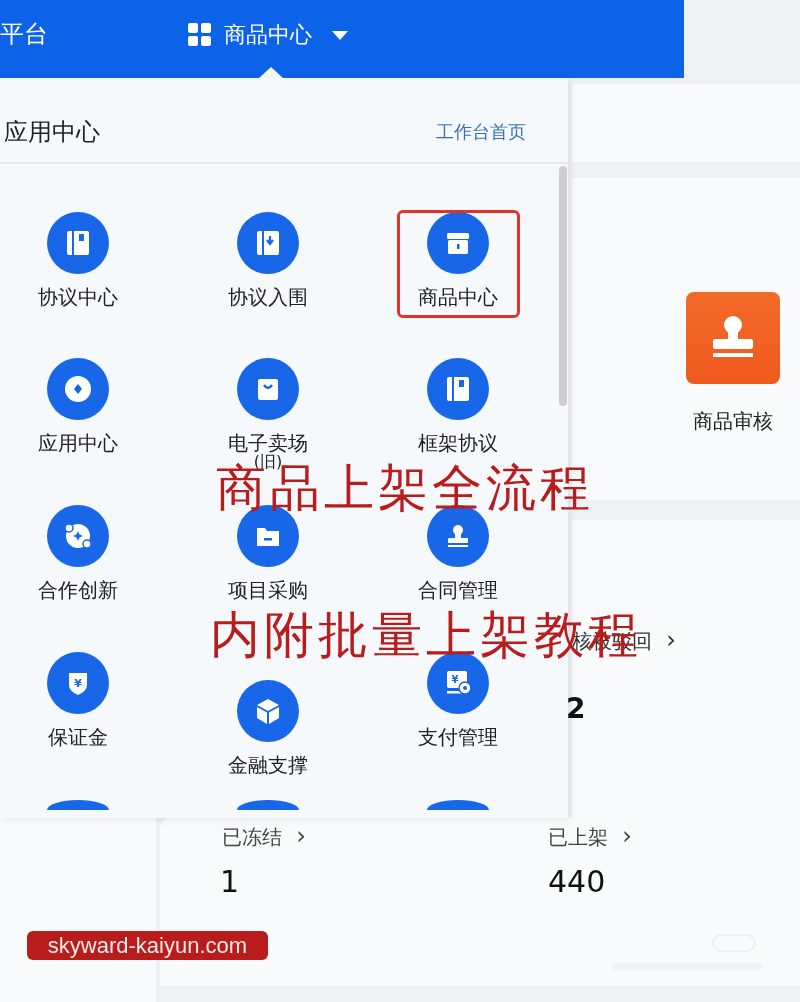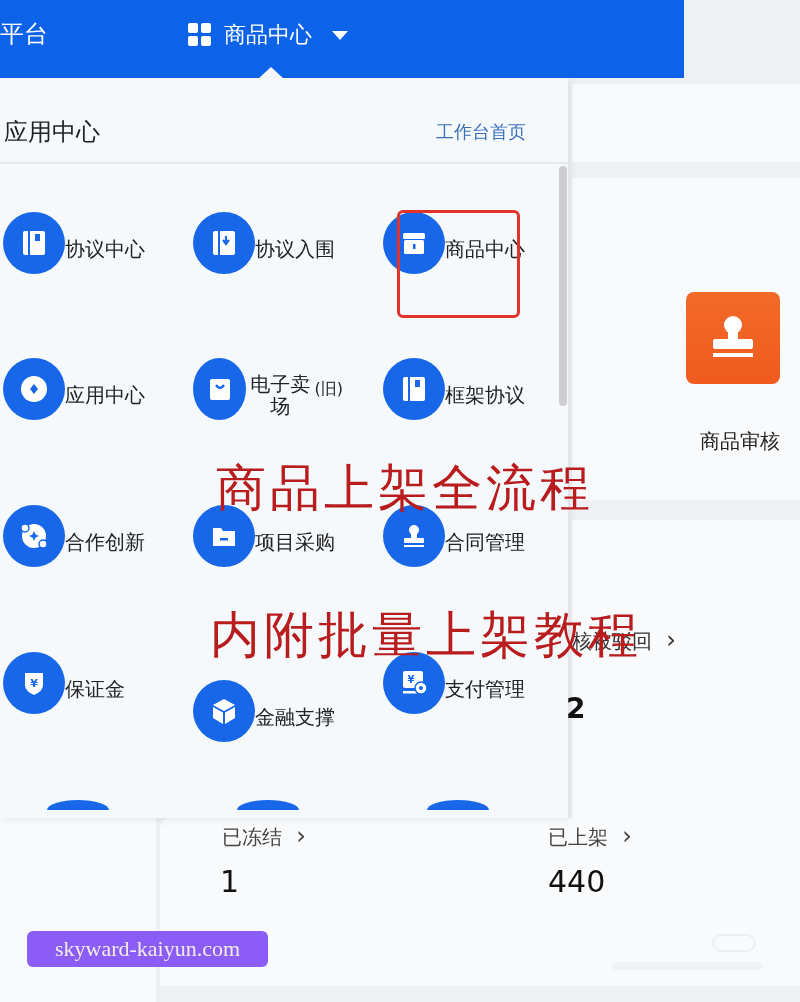--- a/index.html
+++ b/index.html
@@ -52,21 +52,21 @@
   }
   .bg-left-bottom {
     position: absolute; left: 0; top: 818px; width: 156px; height: 184px; background: #f8fafc;
   }
   .audit-tile {
     position: absolute; left: 686px; top: 292px; width: 94px; height: 92px; border-radius: 8px;
     background: linear-gradient(180deg, #f26a2a, #f05a1e);
     display: flex; align-items: center; justify-content: center; cursor: pointer;
   }
   .audit-label {
-    position: absolute; left: 686px; top: 408px; width: 94px; text-align: right; font-size: 20px; color: #222; margin-top: 20px;
+    position: absolute; left: 686px; top: 408px; width: 94px; text-align: center; font-size: 20px; color: #222;
   }
   .rejected-label {
     position: absolute; left: 572px; top: 626px; font-size: 20px; color: #333; cursor: pointer;
   }
   .rejected-value {
     position: absolute; left: 566px; top: 692px; font-size: 28px; color: #111; font-weight: bold;
   }
   .stat {
     position: absolute; font-size: 20px; color: #444; cursor: pointer;
   }
@@ -84,21 +84,21 @@
     overflow: hidden;
   }
   .panel-head {
     height: 86px; border-bottom: 2px solid #e6e8ec; position: relative;
   }
   .panel-title { position: absolute; left: 4px; top: 38px; font-size: 24px; color: #222; }
   .panel-link { position: absolute; left: 436px; top: 42px; font-size: 18px; color: #3a6fb8; cursor: pointer; }
   .scroll-thumb { position: absolute; left: 559px; top: 166px; width: 8px; height: 240px; background: #cfcdd2; border-radius: 4px; }
 
   .app {
-    position: absolute; width: 150px; display: flex; flex-direction: row; align-items: center; cursor: pointer;
+    position: absolute; width: 150px; display: flex; flex-direction: column; align-items: center; cursor: pointer;
   }
   .app .circle {
     width: 62px; height: 62px; border-radius: 50%; background: #1767e8;
     display: flex; align-items: center; justify-content: center;
   }
   .app .label { margin-top: 12px; font-size: 20px; color: #222; line-height: 22px; text-align: center; }
   .app .sublabel { font-size: 16px; color: #222; line-height: 16px; }
   .highlight-box {
     position: absolute; left: 397px; top: 210px; width: 123px; height: 108px;
     border: 3px solid #e0332b; border-radius: 6px;
@@ -109,23 +109,23 @@
   }
 
   
   .overlay {
     position: absolute; color: #b91c1c; font-size: 50px; letter-spacing: 4px; white-space: nowrap;
     font-family: Liberation Mono, monospace;
   }
 
   
   .watermark {
-    position: absolute; left: 27px; top: 931px; width: 241px; height: 36px; border-radius: 6px;
-    background: #8b5cf6; color: #f3ece8; font-size: 22px; display: flex; align-items: center; justify-content: center;
-    font-family: Liberation Serif, serif;
+    position: absolute; left: 27px; top: 931px; width: 241px; height: 29px; border-radius: 6px;
+    background: #b91c1c; color: #f3ece8; font-size: 22px; display: flex; align-items: center; justify-content: center;
+    font-family: Liberation Sans, sans-serif;
   }
   svg { display: block; }
 </style>
 </head>
 <body>
 
 <div class="bg-card-top"></div>
 <div class="bg-card-mid"></div>
 <div class="bg-card-low"></div>
 <div class="bg-left-bottom"></div>

